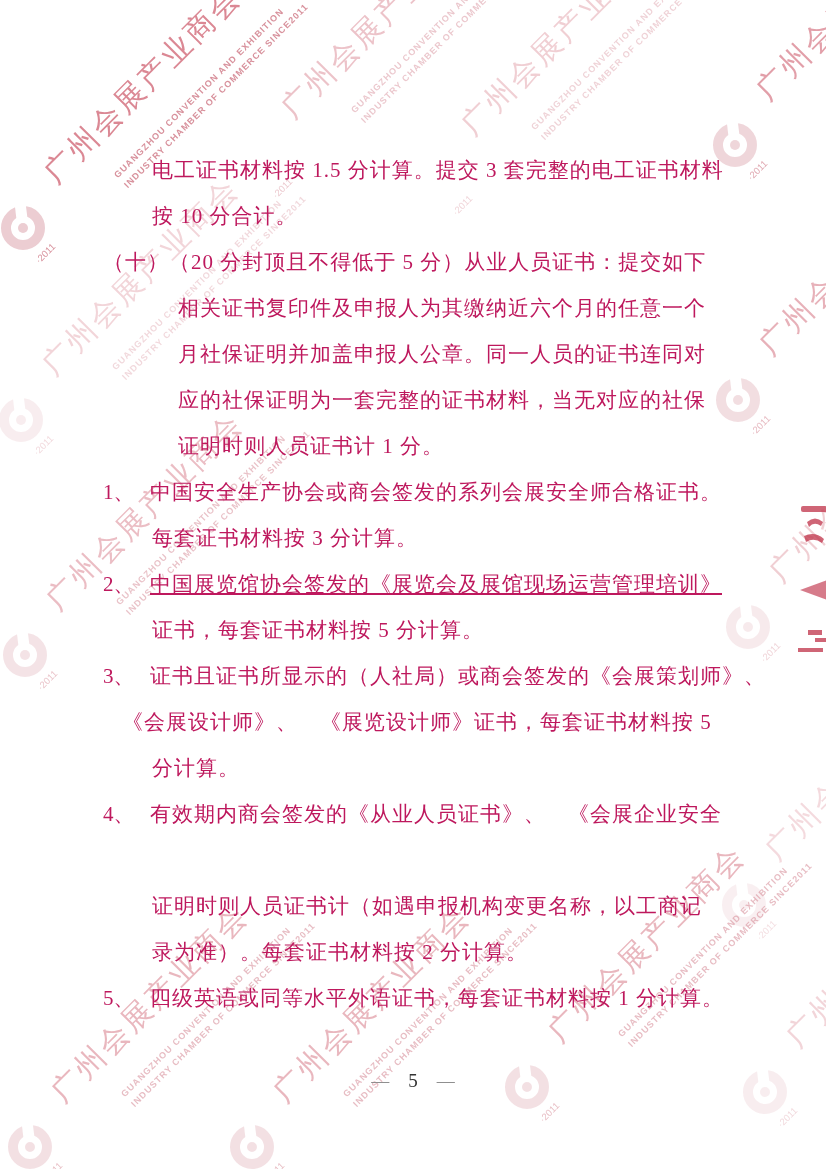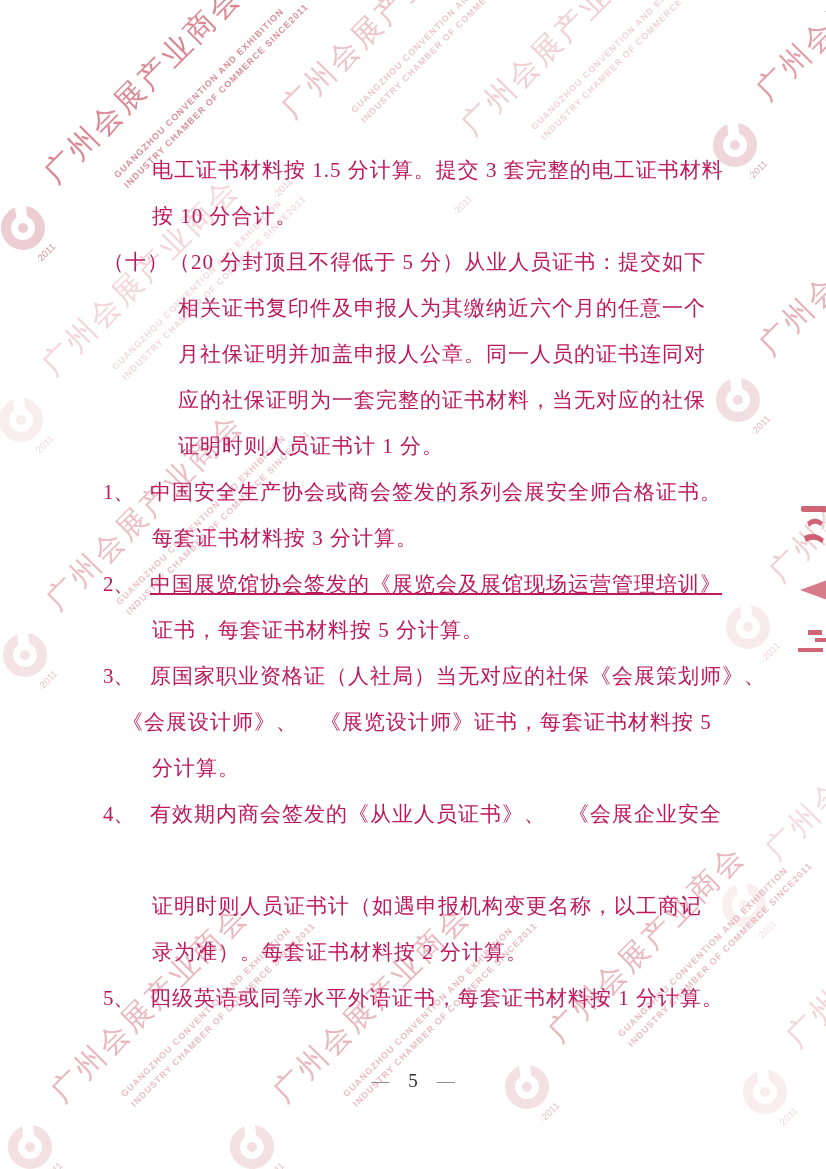--- a/index.html
+++ b/index.html
@@ -169,21 +169,21 @@
       <div class="text-line" style="left: 152px; top: 203px;">按 10 分合计。</div>
       <div class="text-line" style="left: 103px; top: 249px;">（十）（20 分封顶且不得低于 5 分）从业人员证书：提交如下</div>
       <div class="text-line" style="left: 178px; top: 295px;">相关证书复印件及申报人为其缴纳近六个月的任意一个</div>
       <div class="text-line" style="left: 178px; top: 341px;">月社保证明并加盖申报人公章。同一人员的证书连同对</div>
       <div class="text-line" style="left: 178px; top: 387px;">应的社保证明为一套完整的证书材料，当无对应的社保</div>
       <div class="text-line" style="left: 178px; top: 433px;">证明时则人员证书计 1 分。</div>
       <div class="text-line" style="left: 103px; top: 479px;"><span class="num-label">1、</span><span>中国安全生产协会或商会签发的系列会展安全师合格证书。</span></div>
       <div class="text-line" style="left: 152px; top: 525px;">每套证书材料按 3 分计算。</div>
       <div class="text-line" style="left: 103px; top: 571px; text-decoration: underline;"><span class="num-label">2、</span><span>中国展览馆协会签发的《展览会及展馆现场运营管理培训》</span></div>
       <div class="text-line" style="left: 152px; top: 617px;">证书，每套证书材料按 5 分计算。</div>
-      <div class="text-line" style="left: 103px; top: 663px;"><span class="num-label">3、</span><span>原国家职业资格证（人社局）当无对应的社保《会展策划师》、</span></div>
+      <div class="text-line" style="left: 103px; top: 663px;"><span class="num-label">3、</span><span>证书且证书所显示的（人社局）或商会签发的《会展策划师》、</span></div>
       <div class="text-line" style="left: 122px; top: 709px;">《会展设计师》、　《展览设计师》证书，每套证书材料按 5</div>
       <div class="text-line" style="left: 152px; top: 755px;">分计算。</div>
       <div class="text-line" style="left: 103px; top: 801px;"><span class="num-label">4、</span><span>有效期内商会签发的《从业人员证书》、　《会展企业安全</span></div>
       <div class="text-line" style="left: 152px; top: 893px;">证明时则人员证书计（如遇申报机构变更名称，以工商记</div>
       <div class="text-line" style="left: 152px; top: 939px;">录为准）。每套证书材料按 2 分计算。</div>
       <div class="text-line" style="left: 103px; top: 985px;"><span class="num-label">5、</span><span>四级英语或同等水平外语证书，每套证书材料按 1 分计算。</span></div>
     </div>
 
   <svg class="stamp" width="38" height="165" viewBox="0 0 38 165" style="color: rgb(194, 58, 80);">
     <g fill="currentColor" stroke="none" opacity="0.78">

